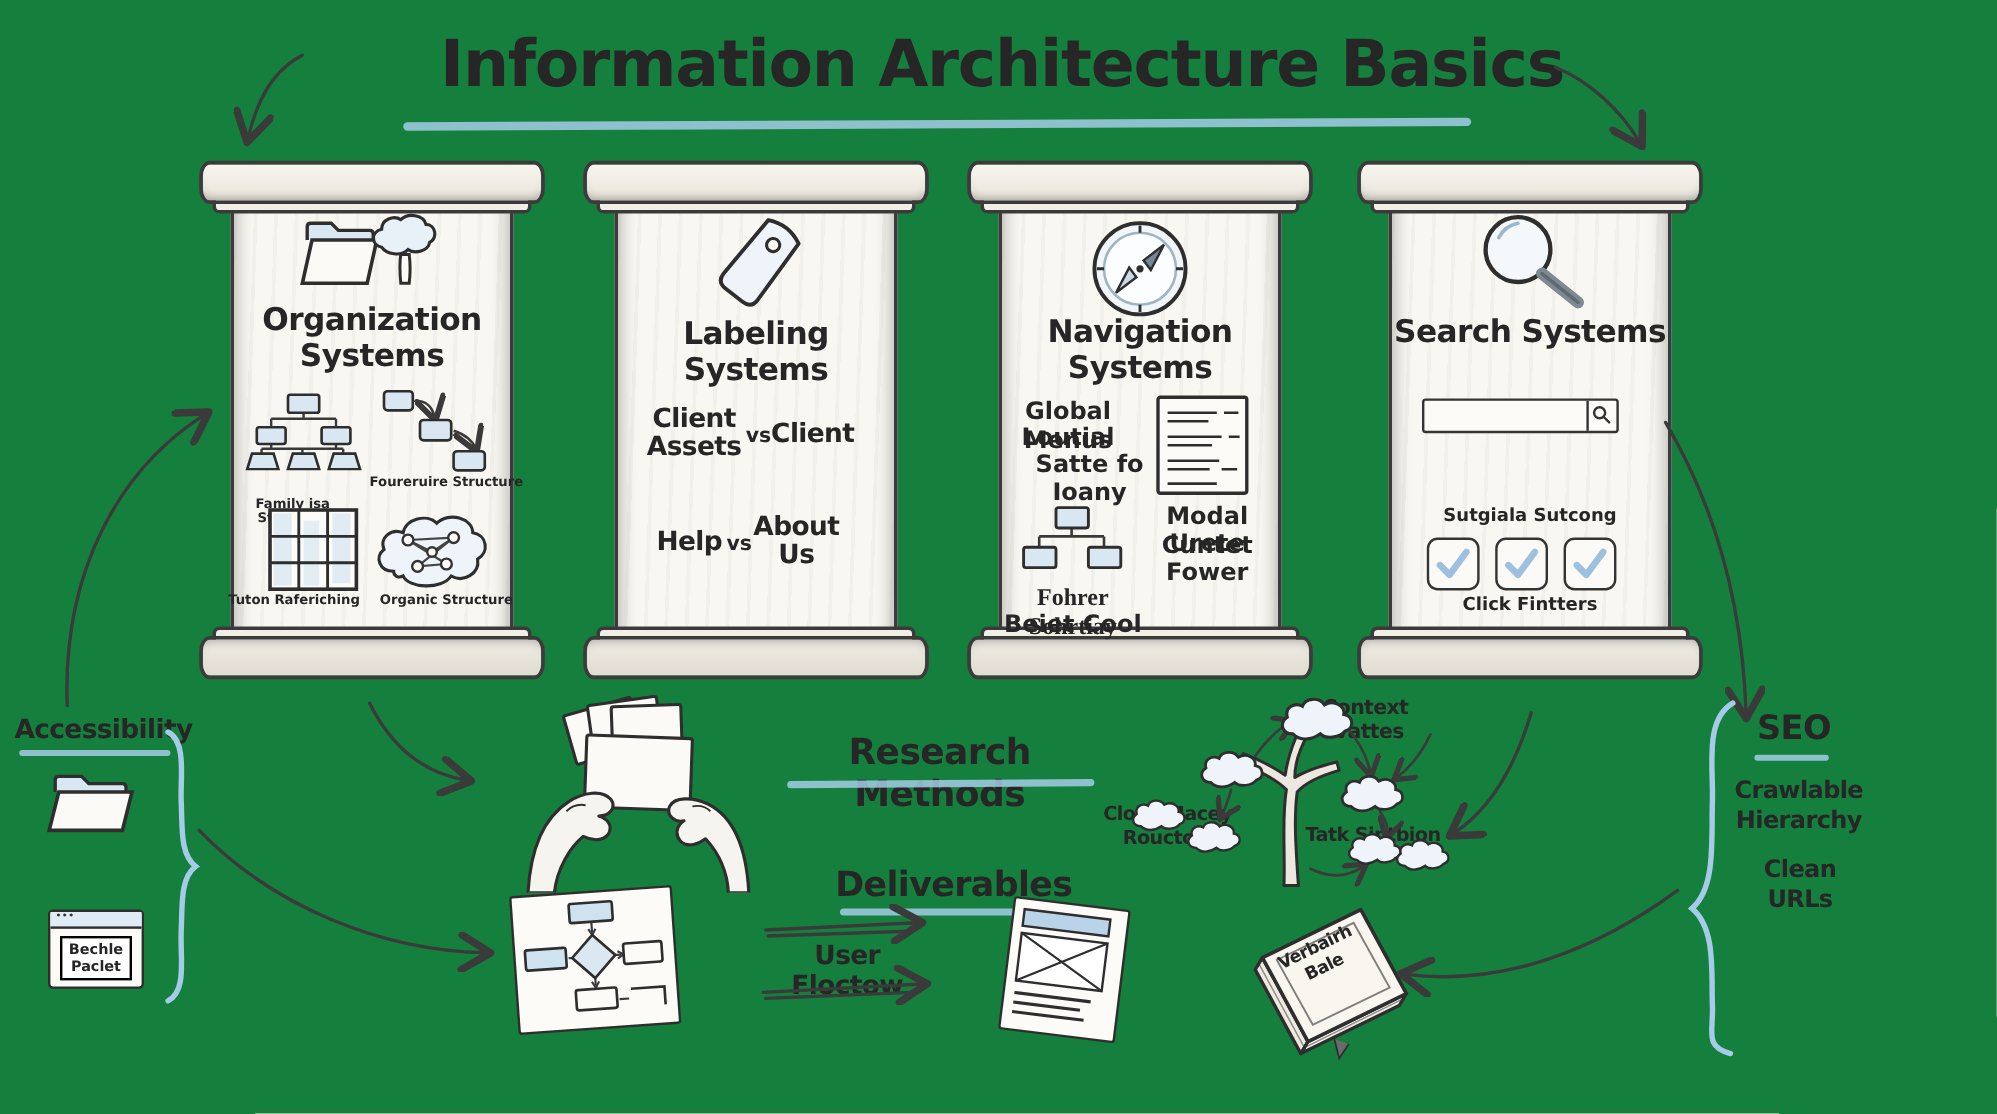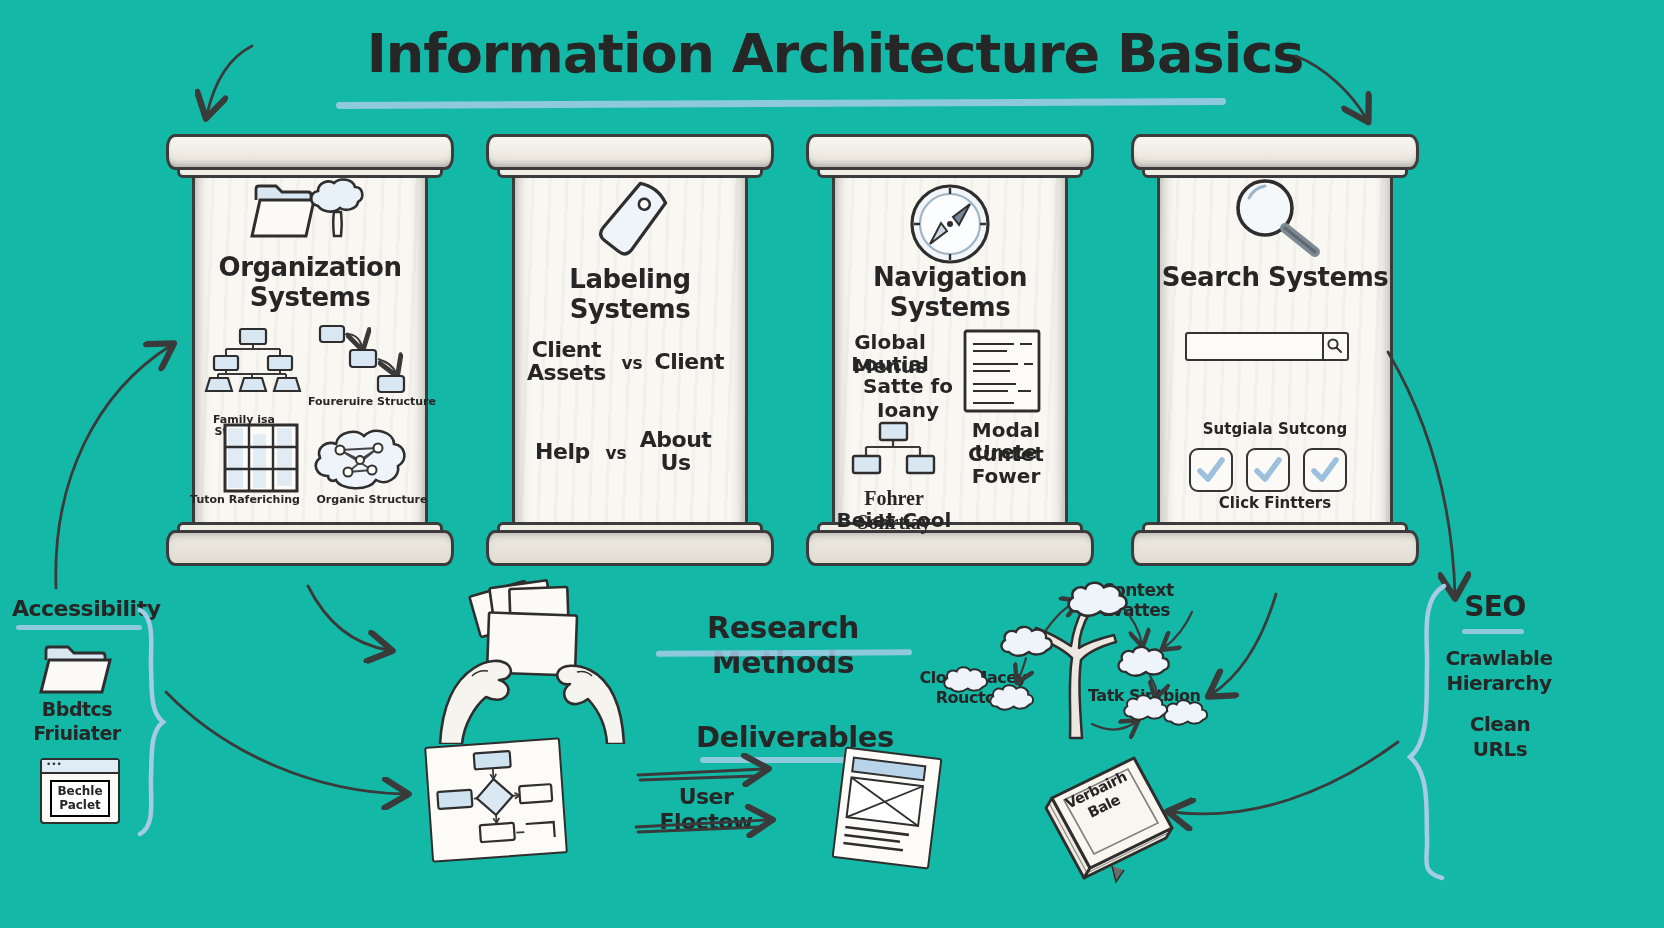--- a/index.html
+++ b/index.html
@@ -1,16 +1,16 @@
 <!DOCTYPE html>
 <html><head>
 <meta charset="utf-8">
 <style>
   html,body{margin:0;padding:0;background:#e8e6e0;}
-  .canvas{position:relative;width:1664px;height:928px;background:#14b8a6;overflow:hidden;
+  .canvas{position:relative;width:1664px;height:928px;background:#15803d;overflow:hidden;
           font-family:"DejaVu Sans","Liberation Sans",sans-serif;color:#262626;}
   .abs{position:absolute;}
   .hand{font-weight:700;letter-spacing:-0.5px;}
   .underline{background:#a5cbe8;border-radius:4px;opacity:.85;}
   .pillar{position:absolute;width:256px;height:432px;}
   .p-cap{position:absolute;left:-16px;right:-16px;top:0;height:30px;border:3px solid #3b3b3b;
          border-radius:9px/13px;background:linear-gradient(#f8f6f0,#e7e3da);z-index:3;
          box-shadow:inset 0 -7px 8px -6px rgba(0,0,0,.35);}
   .p-lip{position:absolute;left:-5px;right:-5px;top:27px;height:11px;border:3px solid #3b3b3b;
          border-radius:6px;background:#f1eee6;z-index:2;}
@@ -20,21 +20,21 @@
          box-shadow:inset 12px 0 14px -10px rgba(0,0,0,.28),inset -12px 0 14px -10px rgba(0,0,0,.28);}
   .p-baselip{position:absolute;left:-5px;right:-5px;bottom:27px;height:11px;border:3px solid #3b3b3b;
          border-radius:6px;background:#f1eee6;z-index:2;}
   .p-base{position:absolute;left:-16px;right:-16px;bottom:0;height:30px;border:3px solid #3b3b3b;
          border-radius:9px/13px;background:linear-gradient(#efece4,#e0dcd2);z-index:3;
          box-shadow:inset 0 7px 8px -6px rgba(0,0,0,.3);}
   .p-title{position:absolute;left:8px;right:8px;text-align:center;font-weight:700;font-size:26px;
            line-height:1.16;z-index:4;letter-spacing:-0.5px;}
   .sm-label{position:absolute;text-align:center;font-weight:700;font-size:11px;line-height:1.12;z-index:4;}
   .md-label{position:absolute;text-align:center;font-weight:700;font-size:20px;line-height:1.22;z-index:4;}
-  .cmp-row{position:absolute;left:0;right:16px;display:flex;justify-content:center;align-items:center;gap:12px;z-index:4;}
+  .cmp-row{position:absolute;left:0;right:16px;display:flex;justify-content:center;align-items:center;z-index:4;}
   .cmp-big{font-weight:700;font-size:22px;line-height:1.05;text-align:center;letter-spacing:-0.5px;}
   .cmp-vs{font-weight:700;font-size:17px;padding-top:4px;}
   .sketchbox{border:2.5px solid #343434;background:#fcfbf8;border-radius:3px;}
   .checkbox{position:absolute;width:40px;height:40px;border:2.5px solid #343434;border-radius:9px;
             background:#fbfaf7;z-index:4;}
   svg{display:block;}
   .icon{z-index:4;}
 </style>
 </head>
 <body>
@@ -266,21 +266,20 @@
   </div>
 
   <div class="abs hand" style="left:12px;top:596px;width:136px;text-align:center;font-size:22px;">Accessibility</div>
   <div class="abs underline" style="left:16px;top:625px;width:126px;height:5px;"></div>
 
   <svg class="abs icon" style="left:36px;top:638px;" width="84" height="58" viewBox="0 0 84 58">
     <path d="M10,22 L10,12 Q10,9 13,9 L32,9 L38,15 L66,15 Q69,15 69,18 L69,22" fill="#d9e7f2" stroke="#2e2e2e" stroke-width="2.8"></path>
     <path d="M5,54 L13,22 L74,22 L66,54 Z" fill="#fbfaf7" stroke="#2e2e2e" stroke-width="3"></path>
   </svg>
 
-  <div class="abs hand" style="left:10px;top:698px;width:134px;text-align:center;font-size:19px;line-height:1.25;">Bbdtcs Friuiater</div>
 
   <div class="abs" style="left:40px;top:758px;width:76px;height:62px;border:2.6px solid #2e2e2e;border-radius:4px;background:#fbfaf7;z-index:4;">
     <div style="height:12px;border-bottom:2.2px solid #2e2e2e;background:#dfecf5;font-size:9px;line-height:9px;padding-left:4px;color:#333;">•••</div>
     <div style="margin:6px auto 0;width:56px;border:2px solid #000000;text-align:center;font-weight:700;font-size:12px;line-height:1.2;padding:2px 0;background:#fff;">Bechle Paclet</div>
   </div>
 
   <svg class="abs icon" style="left:412px;top:576px;z-index:5;" width="250" height="168" viewBox="0 0 250 168">
     <g fill="#fbfaf7" stroke="#2e2e2e" stroke-width="2.6" stroke-linejoin="round">
       <rect x="62" y="12" width="58" height="42" rx="2" transform="rotate(-16 91 33)"></rect>
       <rect x="80" y="8" width="58" height="42" rx="2" transform="rotate(-8 109 29)"></rect>

